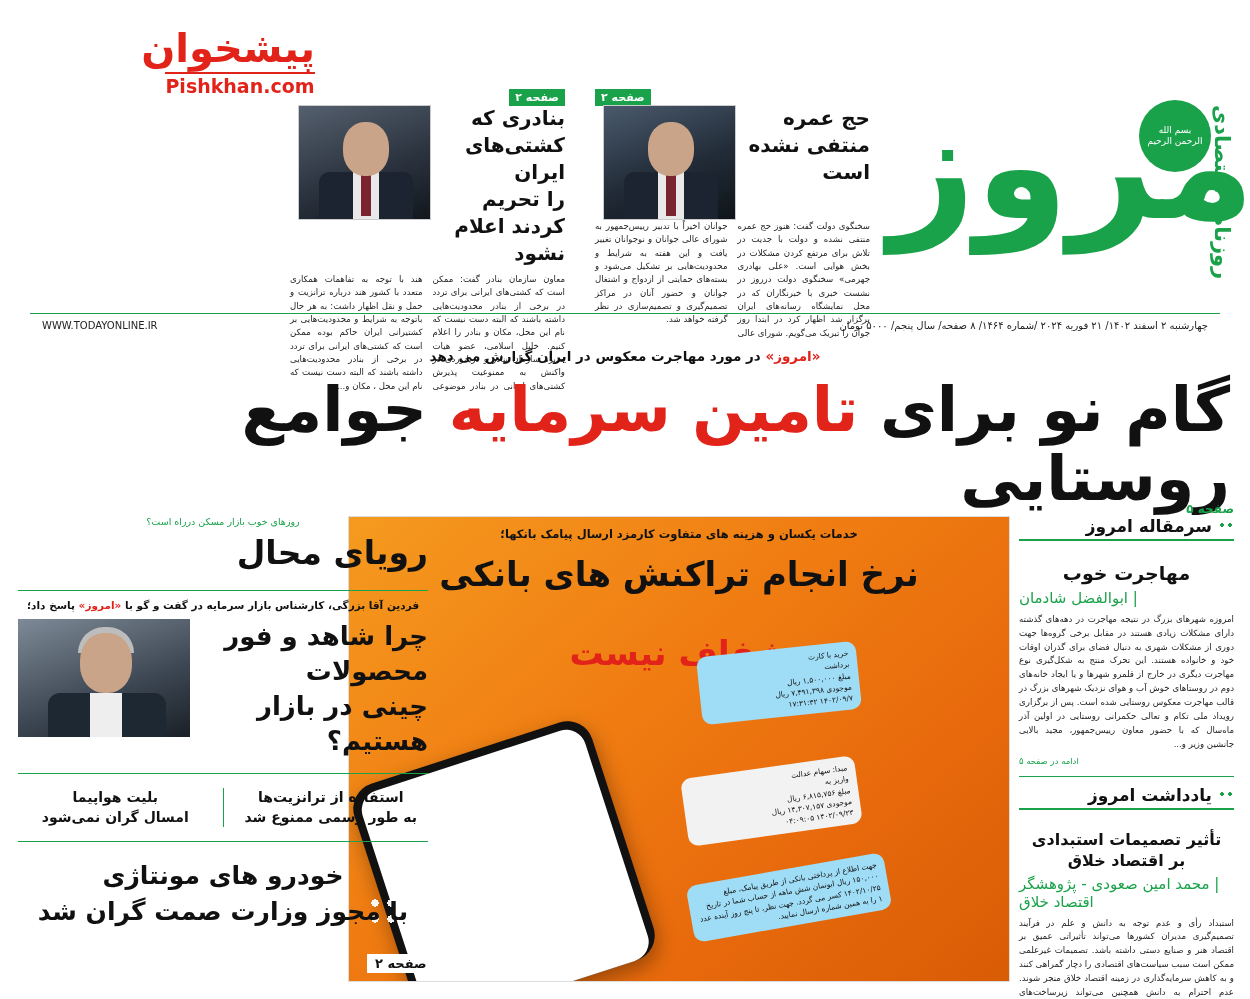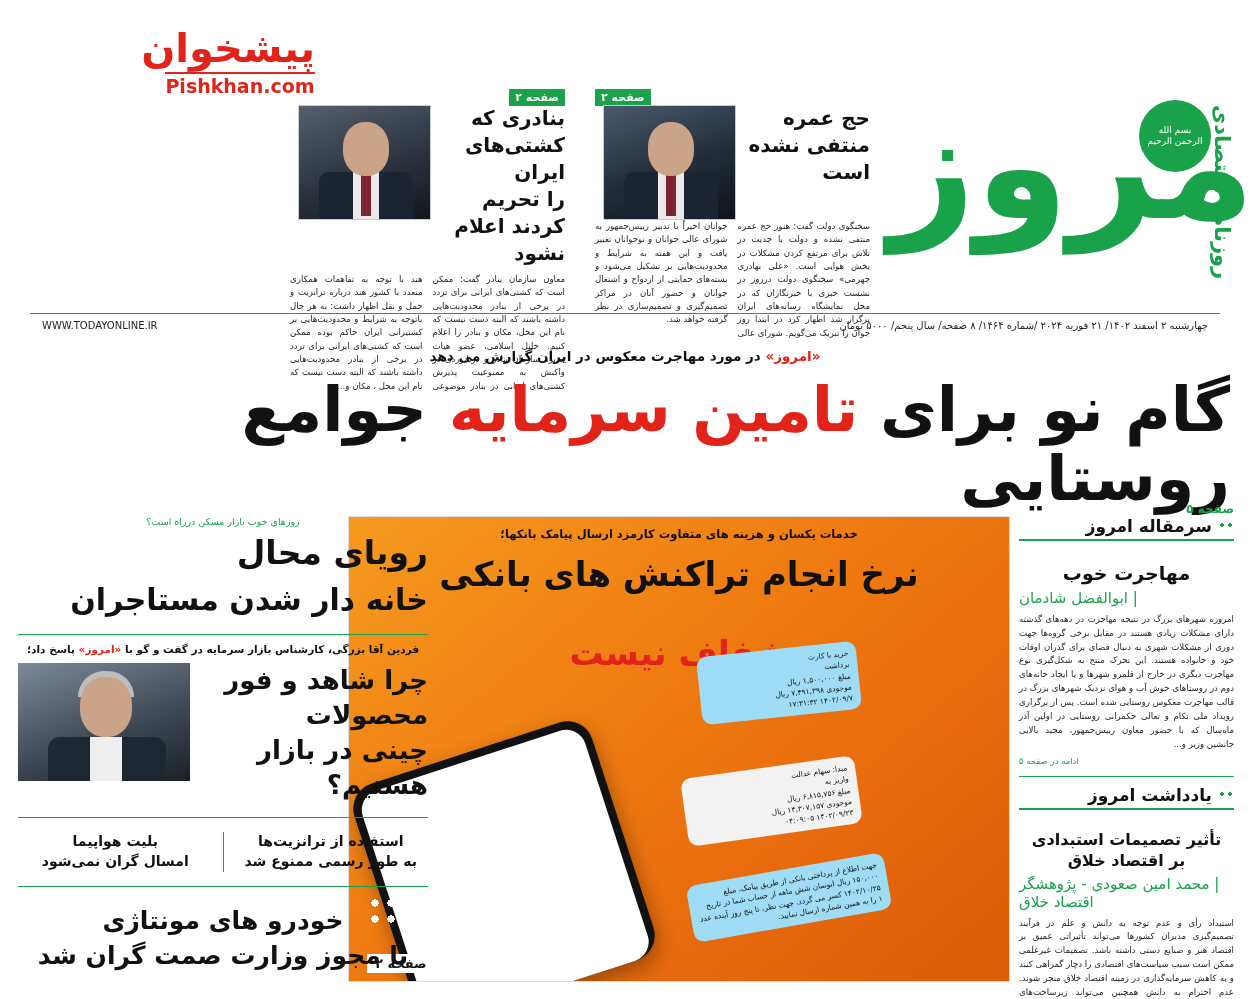--- a/index.html
+++ b/index.html
@@ -242,21 +242,20 @@
 
       <div class="ad-dots"></div>
       <div class="ad-pagetag">صفحه ۲</div>
     </div>
   </div>
 
   <div class="col-left">
 
     <div class="lc-kicker">روزهای خوب بازار مسکن درراه است؟</div>
     <div class="lc-title">رویای محال</div>
-    <div class="lc-title" style="font-size:30px;">خانه دار شدن مستاجران</div>
 
     <div class="lc-rule"></div>
 
     <div class="lc-sub">
       <span>فردین آقا بزرگی، کارشناس بازار سرمایه در گفت و گو با</span>
       <span class="red">«امروز»</span>
       <span>پاسخ داد؛</span>
     </div>
 
     <div class="lc-row">

